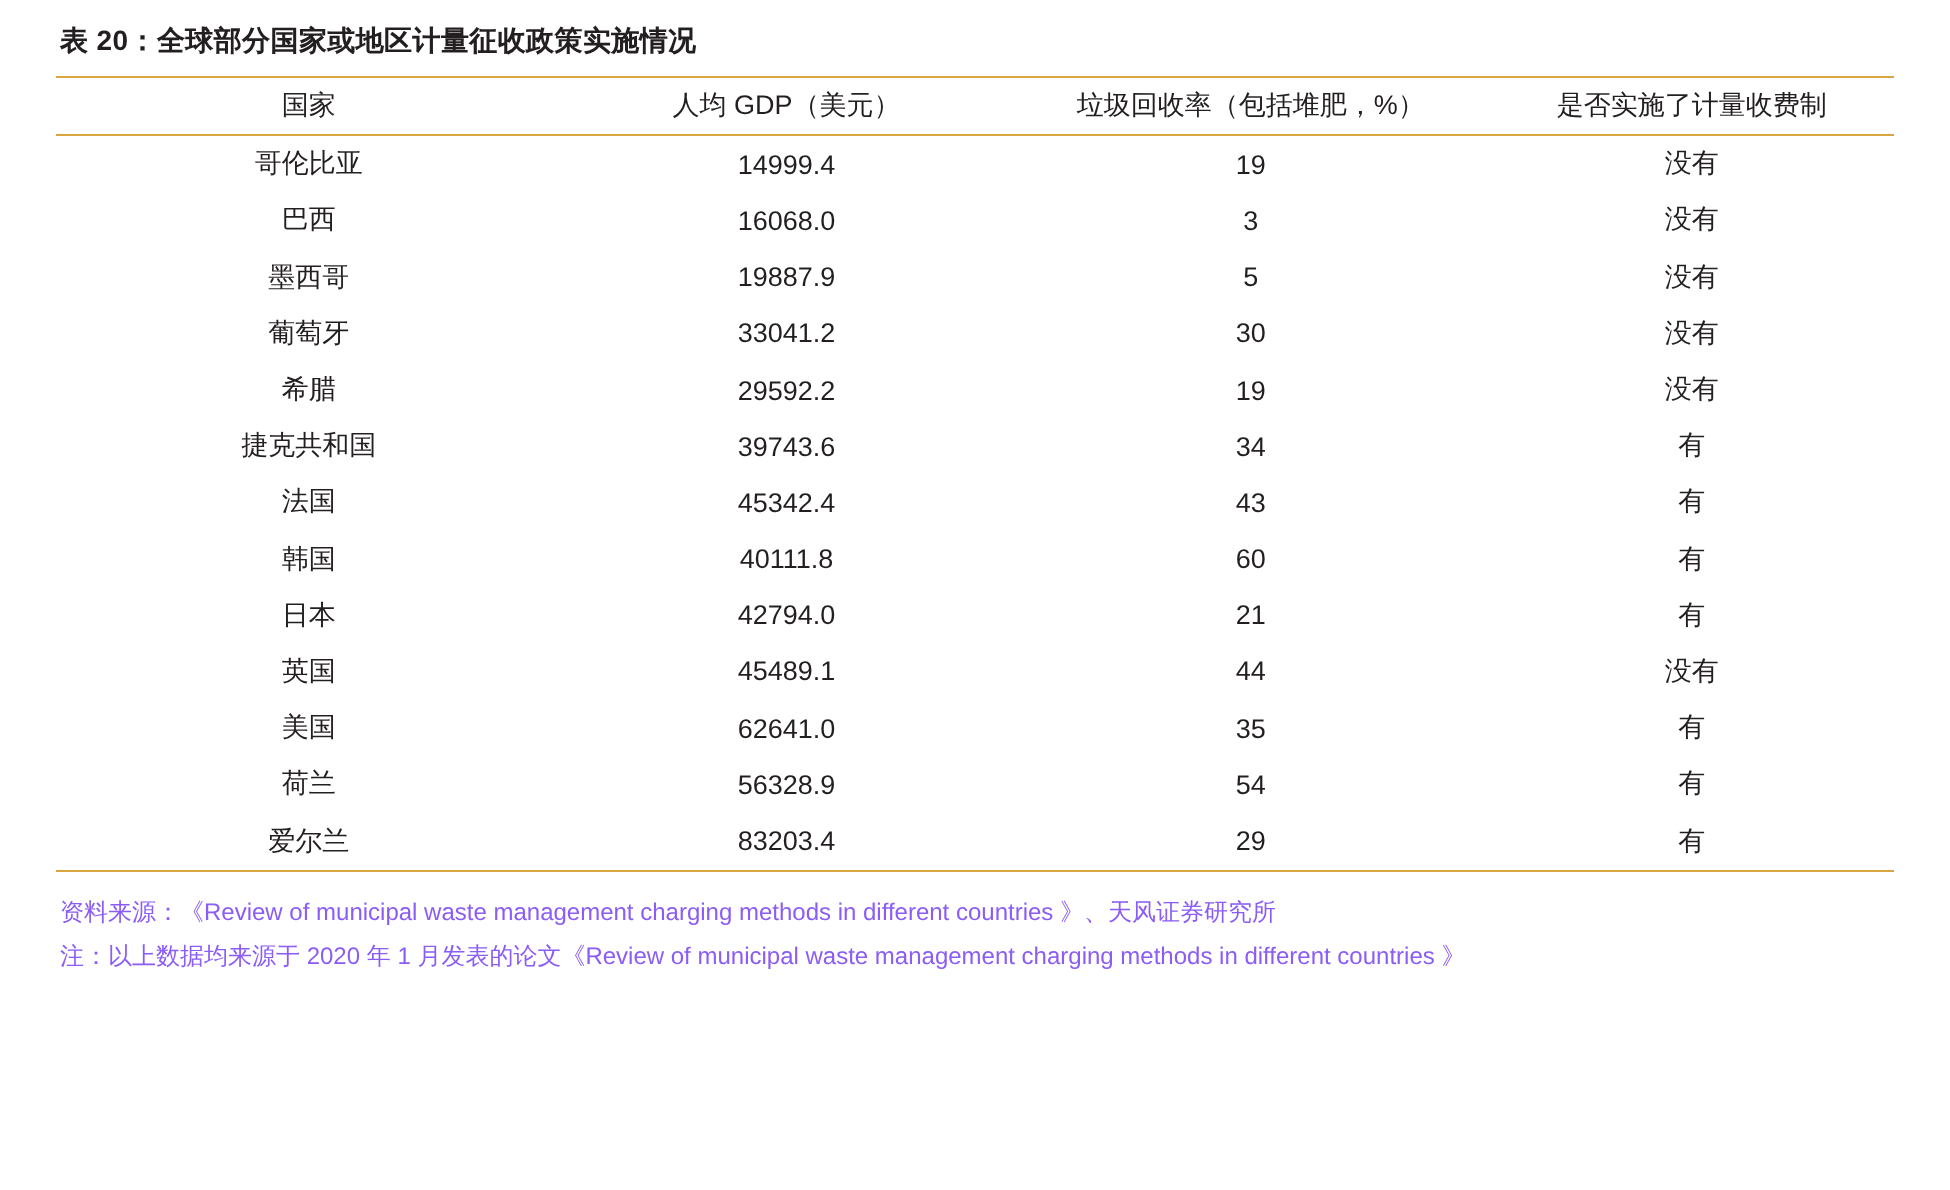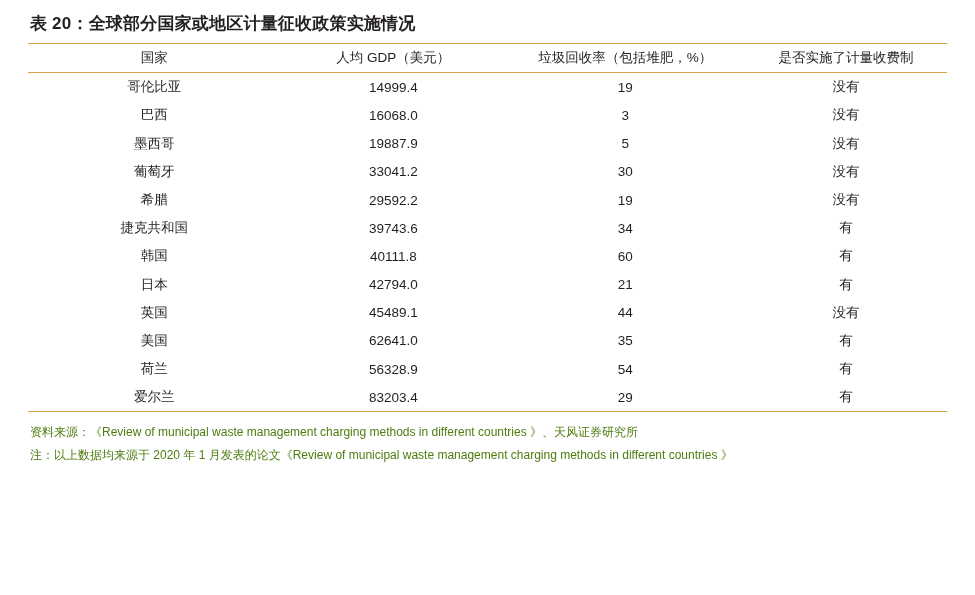--- a/index.html
+++ b/index.html
@@ -15,21 +15,21 @@
     overflow: hidden;
   }
   .page {
     width: 975px;
     height: 595px;
     box-sizing: border-box;
     padding: 10px 28px 0 28px;
     position: relative;
   }
   .table-title {
-    font-size: 17px;
+    font-size: 14px;
     font-weight: bold;
     color: #231f20;
     padding: 2px 0 8px 2px;
     letter-spacing: 0.2px;
   }
   table.data {
     width: 100%;
     border-collapse: collapse;
     table-layout: fixed;
   }
@@ -53,21 +53,21 @@
   .col-country { width: 27.5%; }
   .col-gdp { width: 24.5%; }
   .col-rate { width: 26%; }
   .col-policy { width: 22%; }
 
   .notes {
     padding-top: 9px;
   }
   .note-line {
     font-size: 12px;
-    color: #4d7c0f;
+    color: #8b5cf6;
     line-height: 1.55;
     padding: 4px 2px 0 2px;
   }
   .note-line:first-child {
     padding-top: 2px;
   }
 </style>
 </head>
 <body>
 
@@ -121,20 +121,26 @@
         <td>19</td>
         <td>没有</td>
       </tr>
       <tr>
         <td>捷克共和国</td>
         <td>39743.6</td>
         <td>34</td>
         <td>有</td>
       </tr>
       <tr>
+        <td>法国</td>
+        <td>45342.4</td>
+        <td>43</td>
+        <td>有</td>
+      </tr>
+      <tr>
         <td>韩国</td>
         <td>40111.8</td>
         <td>60</td>
         <td>有</td>
       </tr>
       <tr>
         <td>日本</td>
         <td>42794.0</td>
         <td>21</td>
         <td>有</td>

